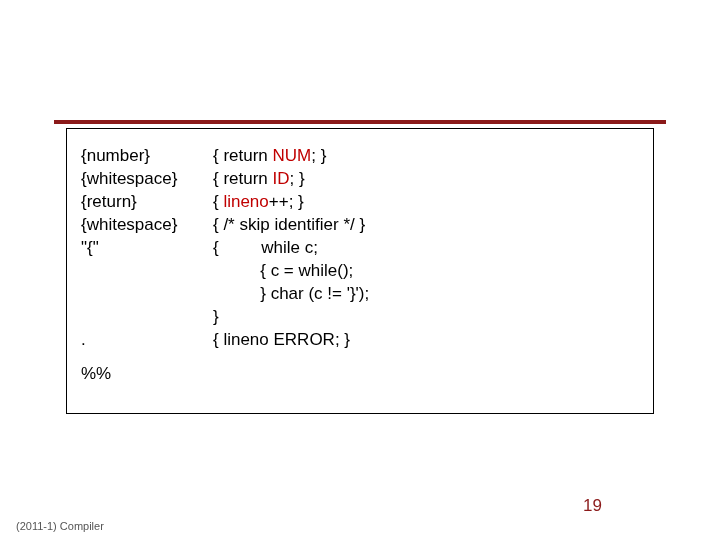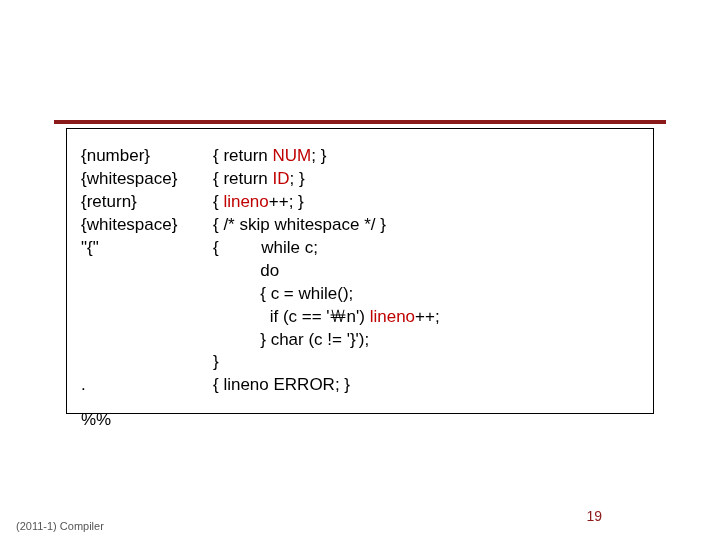--- a/index.html
+++ b/index.html
@@ -24,22 +24,22 @@
     position: absolute;
     left: 16px; bottom: 32px;
     width: 720px;
     text-align: left;
     font-size: 11px;
     color: #555;
   }
   .footer-page {
     position: absolute;
     right: 30px;
-    bottom: 40px;
-    font-size: 14px;
+    bottom: 48px;
+    font-size: 17px;
     color: #8b1a1a;
   }
 </style>
 </head>
 <body>
 
 <div class="slide">
   <div class="rule-top"></div>
   <div class="code-box">
     <div>
@@ -50,37 +50,29 @@
         <div class="code-row">
           <span class="col-left">{whitespace}</span>
           <span class="col-right"><span>{ return </span><span class="red">ID</span><span>; }</span></span>
         </div>
         <div class="code-row">
           <span class="col-left">{return}</span>
           <span class="col-right"><span>{ </span><span class="red">lineno</span><span>++; }</span></span>
         </div>
         <div class="code-row">
           <span class="col-left">{whitespace}</span>
-          <span class="col-right"><span>{ /* skip whitespace */ }</span><span></span></span>
+          <span class="col-right"><span>{ /* skip identifier */ }</span><span></span></span>
         </div>
         <div class="code-row">
           <span class="col-left">"{"</span>
           <span class="col-right"><span>{         while c;</span><span></span></span>
         </div>
         <div class="code-row">
           <span class="col-left"></span>
-          <span class="col-right"><span>          do</span><span></span></span>
-        </div>
-        <div class="code-row">
-          <span class="col-left"></span>
           <span class="col-right"><span>          { c = while();</span><span></span></span>
-        </div>
-        <div class="code-row">
-          <span class="col-left"></span>
-          <span class="col-right"><span>            if (c == '￦n') </span><span class="red">lineno</span><span>++;</span></span>
         </div>
         <div class="code-row">
           <span class="col-left"></span>
           <span class="col-right"><span>          } char (c != '}');</span><span></span></span>
         </div>
         <div class="code-row">
           <span class="col-left"></span>
           <span class="col-right"><span>}</span><span></span></span>
         </div>
         <div class="code-row">

